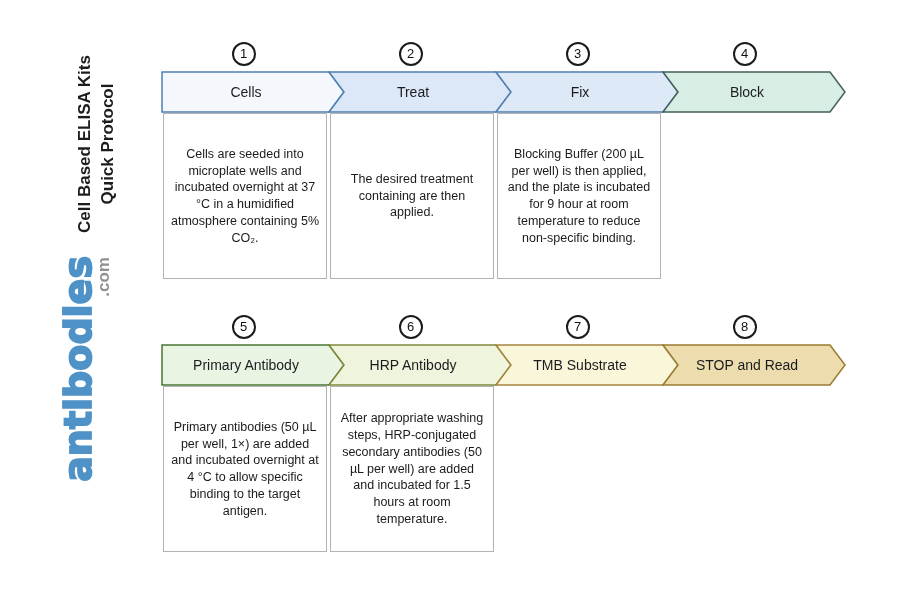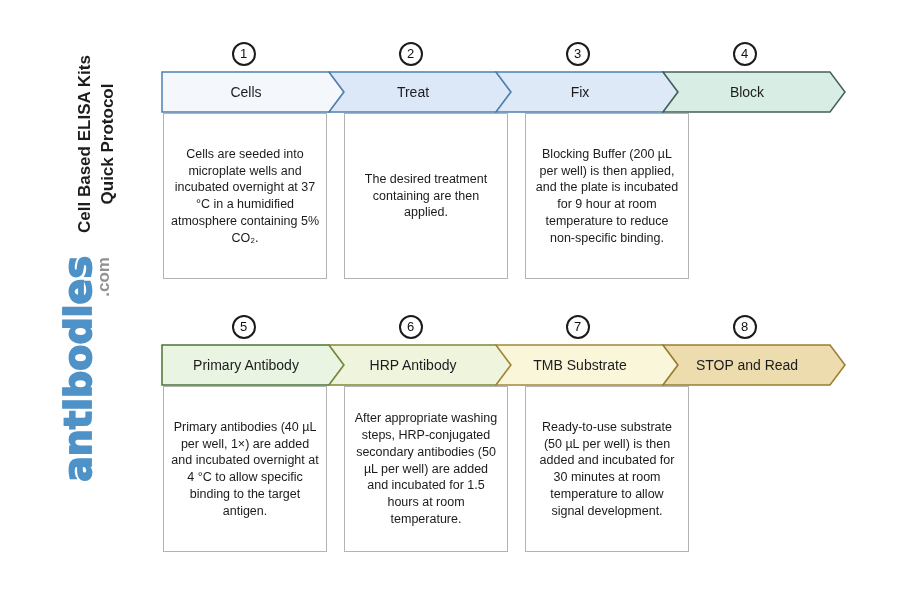--- a/index.html
+++ b/index.html
@@ -31,21 +31,21 @@
   .proto-row{width:688px;}
   .proto-row + .proto-row{margin-top:36px;}
   .circles{display:flex;height:24px;margin-bottom:5px;}
   .circle-cell{width:167px;display:flex;justify-content:center;}
   .step-circle{
     width:24px;height:24px;box-sizing:border-box;border:2px solid #1b1b1b;
     border-radius:50%;background:#fff;color:#111;
     font-size:13px;line-height:20px;text-align:center;
   }
   .arrow-svg{display:block;width:688px;height:42px;}
-  .boxes{display:flex;gap:17px;padding-left:3px;}
+  .boxes{display:flex;gap:3px;padding-left:3px;}
   .desc-box{
     width:164px;height:166px;box-sizing:border-box;border:1px solid #b3b3b3;
     background:#ffffff;display:flex;align-items:center;justify-content:center;
     padding:4px 7px;
   }
   .desc-box p{
     margin:0;text-align:center;font-size:12.5px;line-height:1.34;color:#1b1b1b;
   }
 </style>
 </head>
@@ -121,24 +121,21 @@
           <text x="86" y="26" text-anchor="middle" font-size="14" fill="#1c1c1e" font-family="Liberation Sans, DejaVu Sans, sans-serif">Primary Antibody</text>
           <polygon points="169,1 336,1 351,21 336,41 169,41 184,21" fill="#eff4dd" stroke="#7d883a" stroke-width="1.5"></polygon>
           <text x="253" y="26" text-anchor="middle" font-size="14" fill="#1c1c1e" font-family="Liberation Sans, DejaVu Sans, sans-serif">HRP Antibody</text>
           <polygon points="336,1 503,1 518,21 503,41 336,41 351,21" fill="#faf6d9" stroke="#a5853e" stroke-width="1.5"></polygon>
           <text x="420" y="26" text-anchor="middle" font-size="14" fill="#1c1c1e" font-family="Liberation Sans, DejaVu Sans, sans-serif">TMB Substrate</text>
           <polygon points="503,1 670,1 685,21 670,41 503,41 518,21" fill="#ecdcae" stroke="#9a7c31" stroke-width="1.5"></polygon>
           <text x="587" y="26" text-anchor="middle" font-size="14" fill="#1c1c1e" font-family="Liberation Sans, DejaVu Sans, sans-serif">STOP and Read</text>
         </svg>
         <div class="boxes">
           <div class="desc-box">
-            <p>Primary antibodies (40 µL per well, 1×) are added and incubated overnight at 4 °C to allow specific binding to the target antigen.</p>
+            <p>Primary antibodies (50 µL per well, 1×) are added and incubated overnight at 4 °C to allow specific binding to the target antigen.</p>
           </div>
           <div class="desc-box">
             <p>After appropriate washing steps, HRP-conjugated secondary antibodies (50 µL per well) are added and incubated for 1.5 hours at room temperature.</p>
-          </div>
-          <div class="desc-box">
-            <p>Ready-to-use substrate (50 µL per well) is then added and incubated for 30 minutes at room temperature to allow signal development.</p>
           </div>
         </div>
       </div>
     </div>
 </div>
 
 </body></html>

